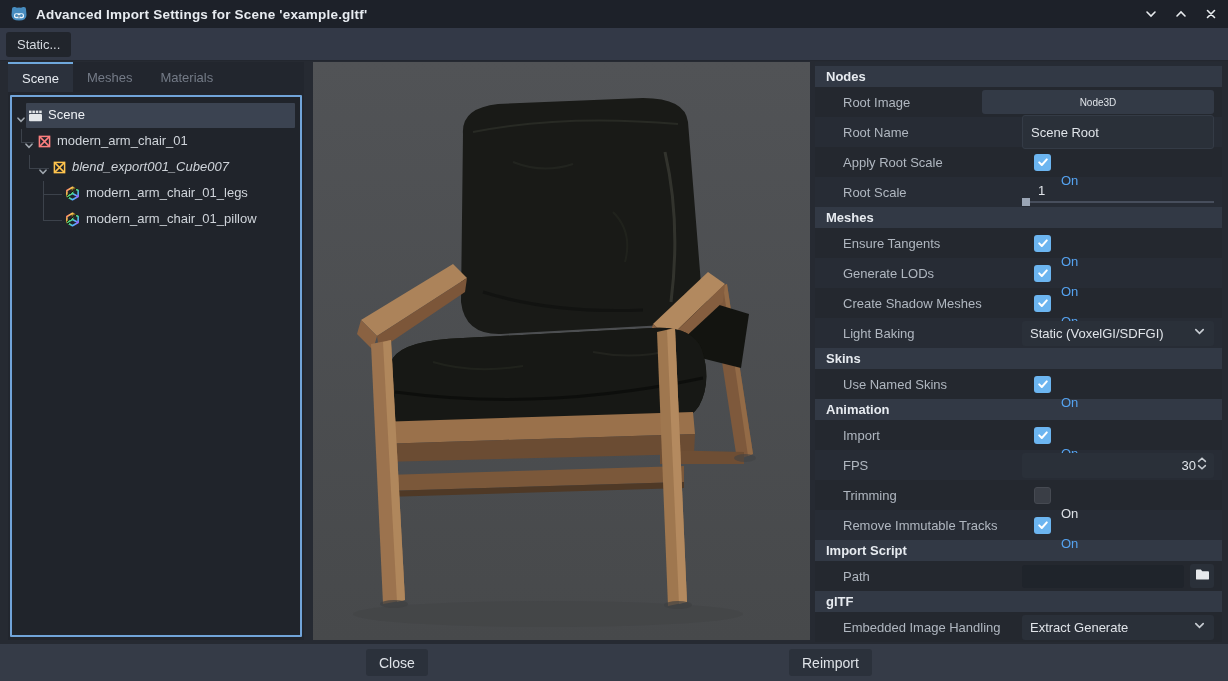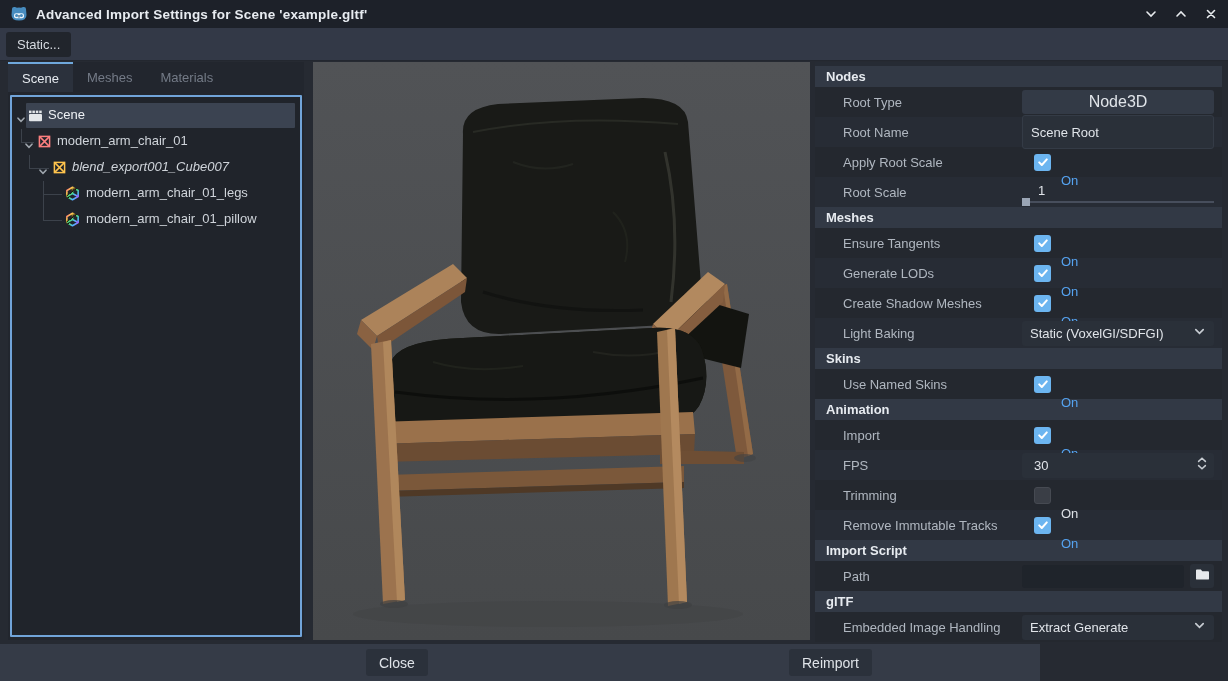--- a/index.html
+++ b/index.html
@@ -35,41 +35,41 @@
   .viewport{position:absolute;left:313px;top:62px;width:497px;height:578px;background:#4b4d4f;}
 
   
   .inspector{position:absolute;left:815px;top:62px;width:407px;height:580px;background:#262b34;padding-top:4px;}
   .sec-header{height:21px;background:#323945;color:#e7ebf0;font-size:13px;font-weight:bold;display:flex;align-items:center;padding-left:11px;}
   .prop-row{height:30px;display:flex;align-items:stretch;}
   .prop-row.even{background:#24282f;}
   .prop-row.odd{background:#272c35;}
   .label-col{width:213px;display:flex;align-items:center;padding-left:28px;color:#b0b7c0;font-size:13px;white-space:nowrap;overflow:hidden;}
   .value-col{flex:1;display:flex;align-items:center;position:relative;padding-right:8px;}
-  .w-button{width:192px;height:24px;background:#333a46;border-radius:3px;color:#e0e4e9;font-size:16px;display:flex;align-items:center;justify-content:center;}
+  .w-button{width:232px;height:24px;background:#333a46;border-radius:3px;color:#e0e4e9;font-size:10px;display:flex;align-items:center;justify-content:center;}
   .w-text{width:192px;height:24px;background:#2a3039;border:1px solid #343b46;border-radius:3px;color:#e0e4e9;font-size:13px;display:flex;align-items:center;padding:16px 8px;}
   .w-check{display:flex;align-items:center;gap:10px;padding-left:6px;}
   .checkbox{width:17px;height:17px;border-radius:3px;display:flex;align-items:center;justify-content:center;}
   .checkbox.on{background:#6cb5f0;}
   .checkbox.off{background:#3a3e46;border:1px solid #464a52;}
   .on-label{font-size:13px;margin-top:36px;}
   .w-slider{width:192px;height:24px;position:relative;color:#e0e4e9;font-size:13px;}
   .w-slider .val{position:absolute;left:16px;top:3px;}
   .w-slider .track{position:absolute;left:0;right:0;bottom:1px;height:2px;background:#474e5c;}
   .w-slider .grab{position:absolute;left:0;bottom:-2px;width:8px;height:8px;background:#9aa5b5;}
   .w-drop{width:192px;height:25px;background:#2a3039;border-radius:3px;color:#e0e4e9;font-size:13px;display:flex;align-items:center;padding:0 8px;}
   .w-drop .dtext{flex:1;white-space:nowrap;overflow:hidden;}
-  .w-spin{width:192px;height:25px;background:#2a3039;border-radius:3px;color:#e0e4e9;font-size:13px;display:flex;align-items:center;padding:0 6px 0 12px;}
+  .w-spin{width:192px;height:25px;background:#2a3039;border-radius:3px;color:#e0e4e9;font-size:13px;display:flex;align-items:center;padding:0 6px 0 12px;text-align:right;}
   .w-spin .stext{flex:1;}
   .w-path{display:flex;align-items:center;gap:6px;width:192px;}
   .w-path .pfield{flex:1;height:23px;background:#1f242b;border-radius:3px;}
   .w-path .pbtn{width:24px;height:24px;background:#2a3039;border-radius:3px;display:flex;align-items:center;justify-content:center;}
 
   
-  .footer{position:absolute;left:0;top:644px;width:1040px;height:37px;background:#353b47;}
+  .footer{position:absolute;left:0;top:644px;width:1228px;height:37px;background:#353b47;}
   .f-btn{position:absolute;top:5px;height:27px;padding:0 13px;background:#2b313b;border-radius:3px;color:#dfe3e8;font-size:14px;display:flex;align-items:center;}
   .f-close{left:366px;}
   .f-reimport{left:789px;}
 </style>
 </head>
 <body>
 
 <svg width="0" height="0" style="position:absolute">
   <defs>
     <linearGradient id="rbgrad" x1="0" y1="0" x2="1" y2="1">
@@ -252,21 +252,21 @@
       <polygon points="354,268 362,266 374,540 366,542" fill="#b48a5f"></polygon>
       <ellipse cx="81" cy="542" rx="14" ry="4" fill="#3e4042" opacity="0.7"></ellipse>
       <ellipse cx="365" cy="543" rx="14" ry="4" fill="#3e4042" opacity="0.7"></ellipse>
       <ellipse cx="432" cy="396" rx="11" ry="4" fill="#414345" opacity="0.6"></ellipse>
     </svg>
   </div>
 
   <div class="inspector" id="inspector">
       <div class="sec-header">Nodes</div>
       <div class="prop-row even">
-        <div class="label-col">Root Type</div>
+        <div class="label-col">Root Image</div>
         <div class="value-col">
           <div class="w-button">Node3D</div>
         </div>
       </div>
       <div class="prop-row odd">
         <div class="label-col">Root Name</div>
         <div class="value-col">
           <div class="w-text">Scene Root</div>
         </div>
       </div>

